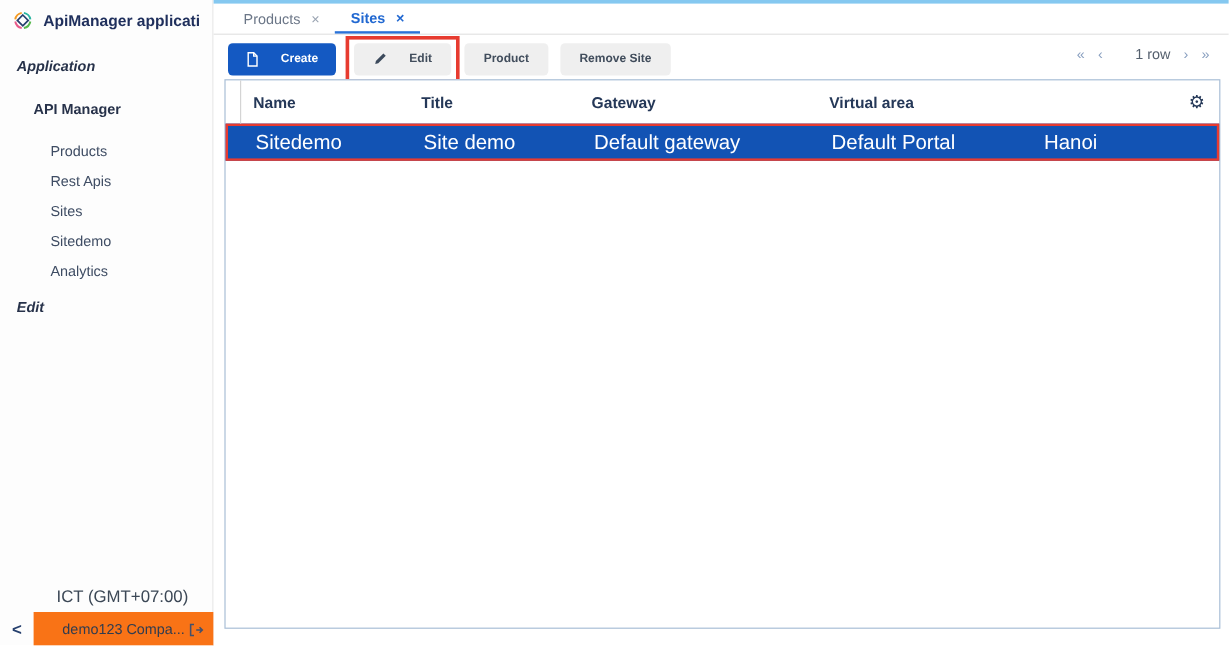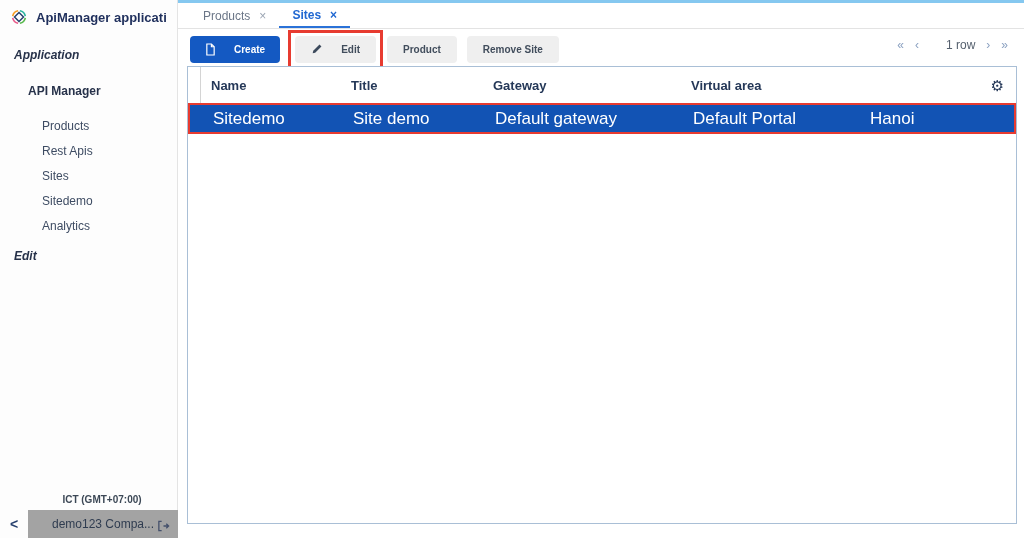--- a/index.html
+++ b/index.html
@@ -10,25 +10,25 @@
   
   .sidebar { position:absolute; left:0; top:0; width:178px; height:538px;
              background:#fdfdfd; border-right:1px solid #e4e4e4; }
   .app-header { display:flex; align-items:center; gap:8px; padding:8px 10px 6px 10px; }
   .app-title { font-size:13px; font-weight:bold; color:#1f2f5c; white-space:nowrap; overflow:hidden; }
   .nav-section { font-size:12px; font-weight:bold; color:#27324a; margin:16px 0 0 14px;font-style:italic; }
   .nav-group { font-size:12px; font-weight:bold; color:#27324a; margin:22px 0 0 28px; }
   .nav-list { margin-top:16px; }
   .nav-item { height:25px; line-height:25px; padding-left:42px; font-size:12px; color:#3e4c63; cursor:pointer; }
   .tz-label { position:absolute; left:0; bottom:33px; width:204px; text-align:center;
-              font-size:10px; color:#3c4856;font-weight:bold; }
+              font-size:14px; color:#3c4856; }
   .sidebar-footer { position:absolute; left:0; bottom:0; width:178px; height:28px; display:flex; }
   .collapse-cell { width:28px; height:28px; display:flex; align-items:center; justify-content:center;
                    background:#fdfdfd; font-weight:bold; color:#26406e; font-size:14px; cursor:pointer; }
-  .company-cell { flex:1; height:28px; background:#a3a3a3; display:flex; align-items:center;
+  .company-cell { flex:1; height:28px; background:#f97316; display:flex; align-items:center;
                   justify-content:center; position:relative; cursor:pointer; }
   .company-label { font-size:12px; color:#2f3c50; }
   .logout-icon { position:absolute; right:8px; top:8px; }
 
   
   .main { position:absolute; left:178px; top:0; width:846px; height:538px; background:#ffffff; }
   .top-accent { position:absolute; left:0; top:0; width:846px; height:3px; background:#85c8f0; }
   .tabbar { position:absolute; left:0; top:3px; width:846px; height:26px;
             border-bottom:1px solid #e3e3e3; display:flex; align-items:stretch; padding-left:12px; }
   .tab { display:flex; align-items:center; gap:9px; padding:0 13px; font-size:12px; cursor:pointer; }

